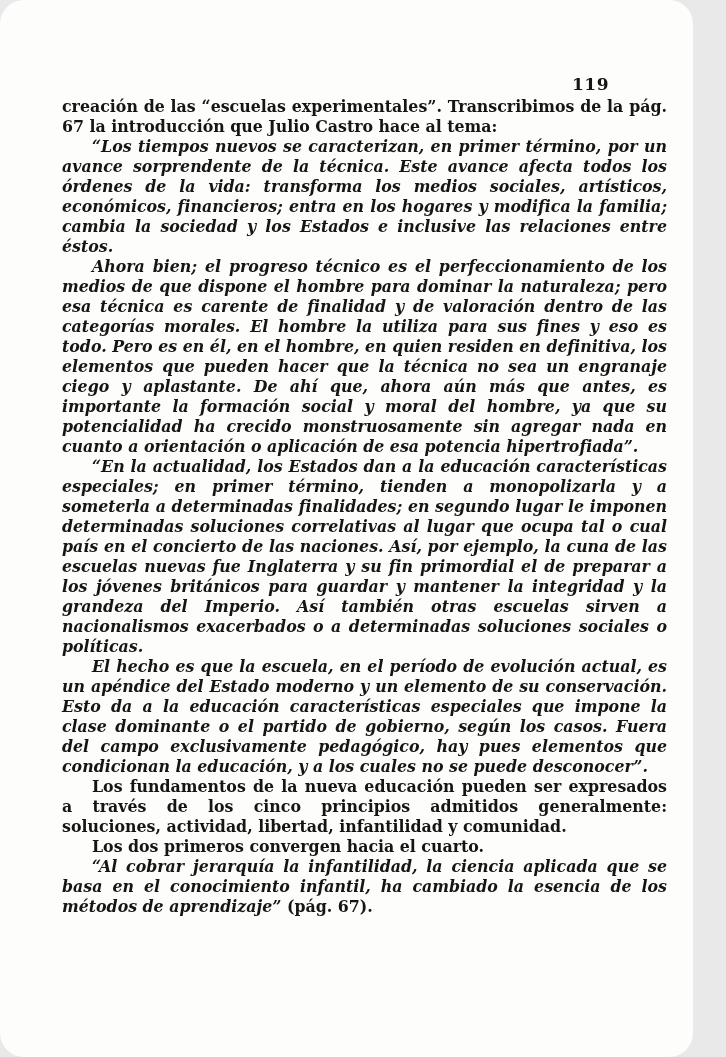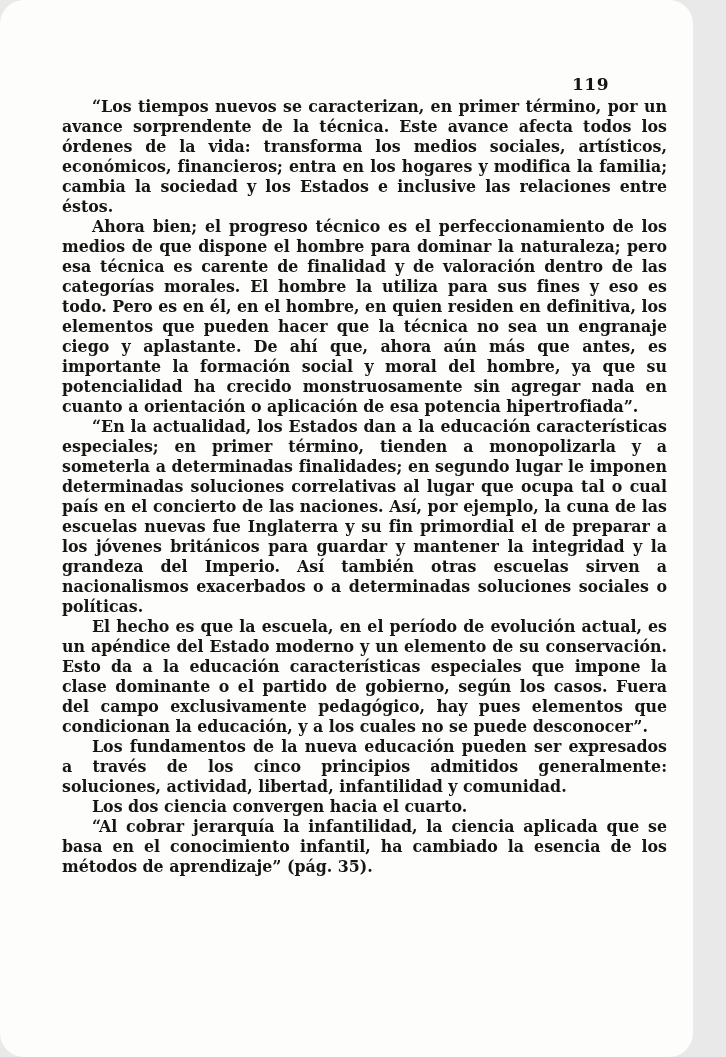--- a/index.html
+++ b/index.html
@@ -42,29 +42,31 @@
     margin: 0;
     padding: 0;
   }
   .text-block p.indent {
     text-indent: 30px;
   }
   .roman {
     font-style: normal;
   }
   .italic {
+    font-style: italic;
   }
 </style>
 </head>
 <body>
 
 <div class="page">
   <div class="page-number">119</div>
   <div class="text-block">
+      <p><span class="roman">creación de las “escuelas experimentales”. Transcribimos de la pág. 67 la introducción que Julio Castro hace al tema:</span></p>
       <p class="indent"><span class="italic">“Los tiempos nuevos se caracterizan, en primer término, por un avance sorprendente de la técnica. Este avance afecta todos los órdenes de la vida: transforma los medios sociales, artísticos, económicos, financieros; entra en los hogares y modifica la familia; cambia la sociedad y los Estados e inclusive las relaciones entre éstos.</span></p>
       <p class="indent"><span class="italic">Ahora bien; el progreso técnico es el perfeccionamiento de los medios de que dispone el hombre para dominar la naturaleza; pero esa técnica es carente de finalidad y de valoración dentro de las categorías morales. El hombre la utiliza para sus fines y eso es todo. Pero es en él, en el hombre, en quien residen en definitiva, los elementos que pueden hacer que la técnica no sea un engranaje ciego y aplastante. De ahí que, ahora aún más que antes, es importante la formación social y moral del hombre, ya que su potencialidad ha crecido monstruosamente sin agregar nada en cuanto a orientación o aplicación de esa potencia hipertrofiada”.</span></p>
       <p class="indent"><span class="italic">“En la actualidad, los Estados dan a la educación características especiales; en primer término, tienden a monopolizarla y a someterla a determinadas finalidades; en segundo lugar le imponen determinadas soluciones correlativas al lugar que ocupa tal o cual país en el concierto de las naciones. Así, por ejemplo, la cuna de las escuelas nuevas fue Inglaterra y su fin primordial el de preparar a los jóvenes británicos para guardar y mantener la integridad y la grandeza del Imperio. Así también otras escuelas sirven a nacionalismos exacerbados o a determinadas soluciones sociales o políticas.</span></p>
       <p class="indent"><span class="italic">El hecho es que la escuela, en el período de evolución actual, es un apéndice del Estado moderno y un elemento de su conservación. Esto da a la educación características especiales que impone la clase dominante o el partido de gobierno, según los casos. Fuera del campo exclusivamente pedagógico, hay pues elementos que condicionan la educación, y a los cuales no se puede desconocer”.</span></p>
       <p class="indent"><span class="roman">Los fundamentos de la nueva educación pueden ser expresados a través de los cinco principios admitidos generalmente: soluciones, actividad, libertad, infantilidad y comunidad.</span></p>
-      <p class="indent"><span class="roman">Los dos ciencia convergen hacia el cuarto.</span></p>
-      <p class="indent"><span class="italic">“Al cobrar jerarquía la infantilidad, la ciencia aplicada que se basa en el conocimiento infantil, ha cambiado la esencia de los métodos de aprendizaje”</span><span class="roman"> (pág. 35).</span></p>
+      <p class="indent"><span class="roman">Los dos primeros convergen hacia el cuarto.</span></p>
+      <p class="indent"><span class="italic">“Al cobrar jerarquía la infantilidad, la ciencia aplicada que se basa en el conocimiento infantil, ha cambiado la esencia de los métodos de aprendizaje”</span><span class="roman"> (pág. 67).</span></p>
     </div>
 </div>
 
 </body></html>

